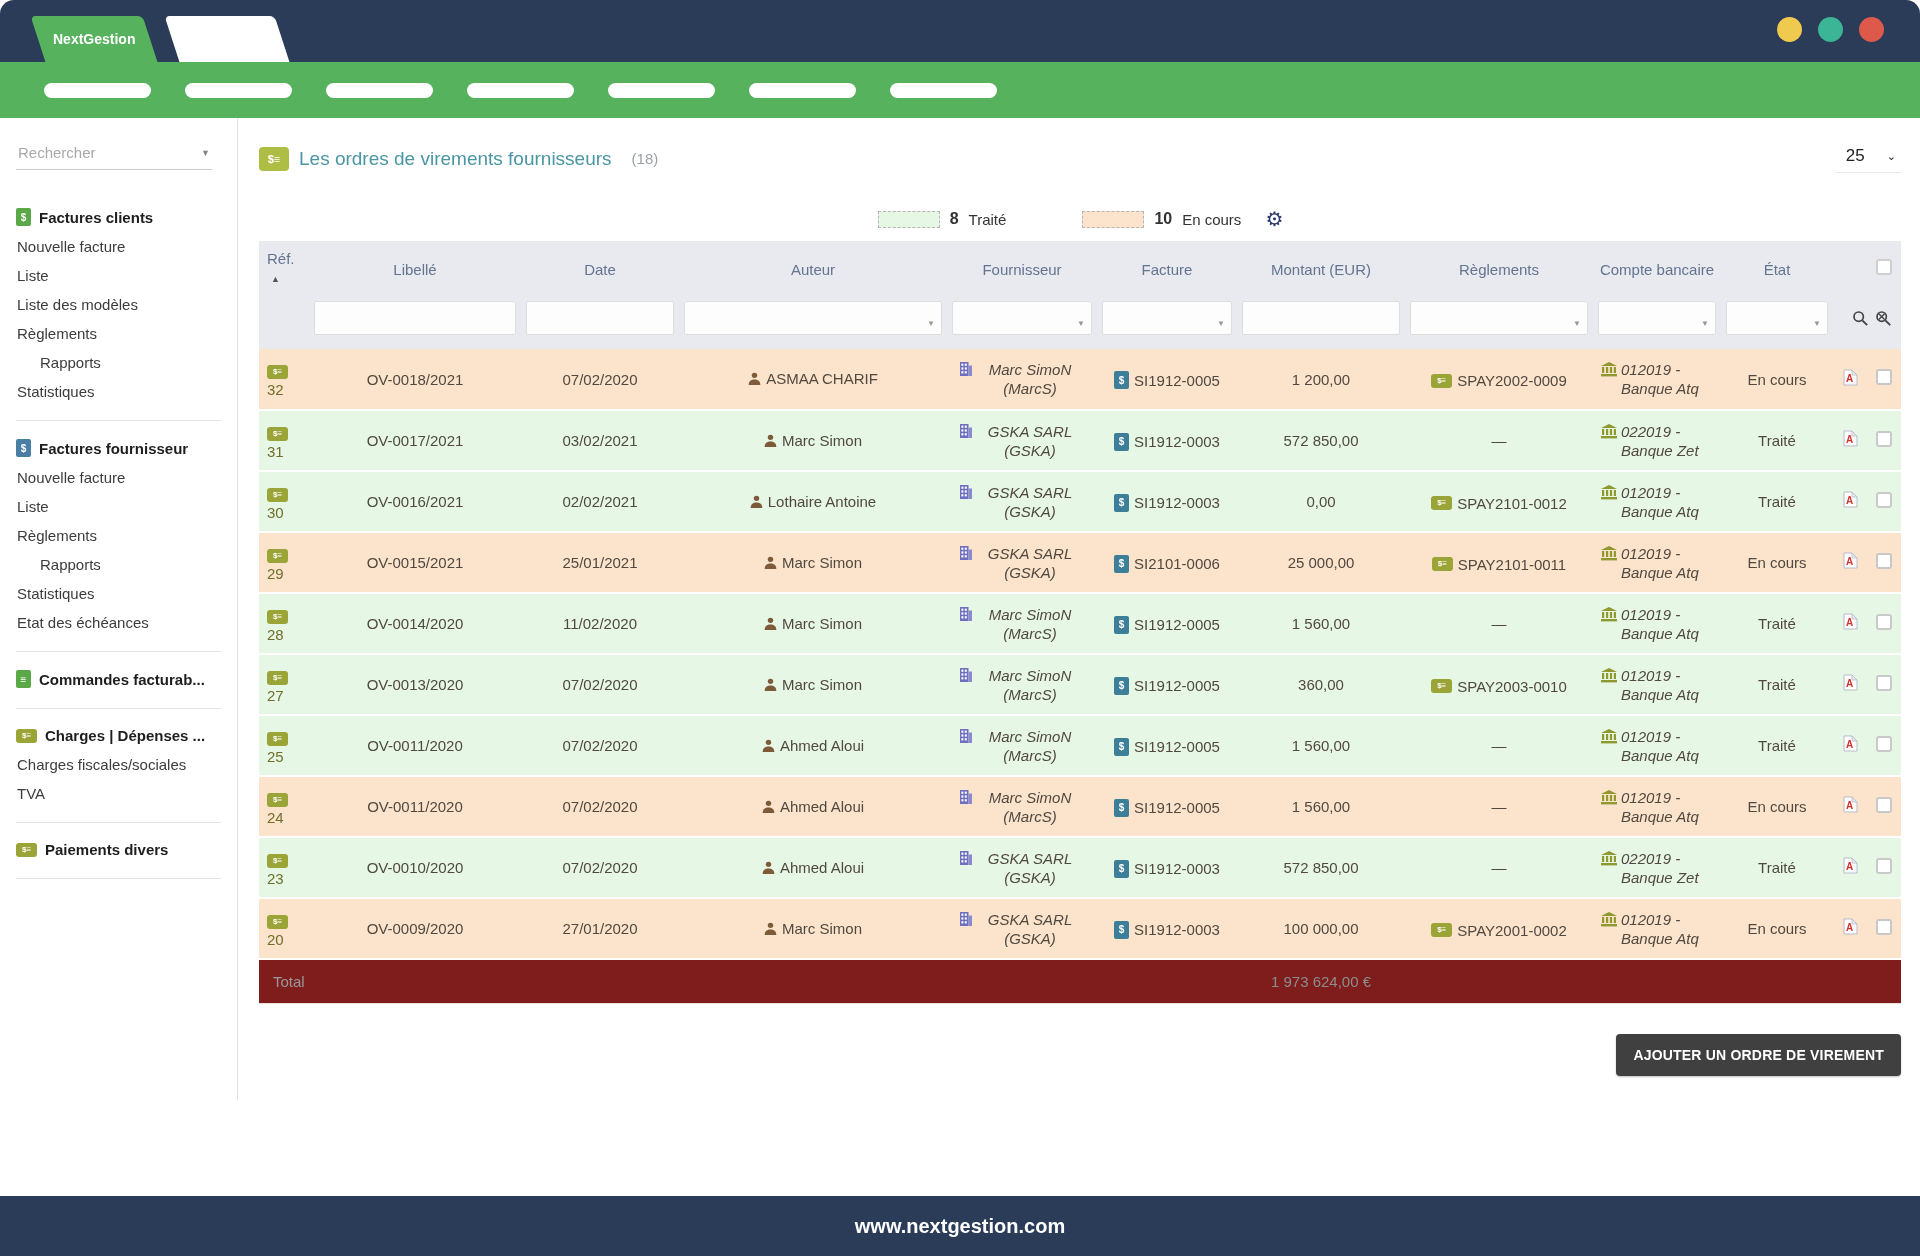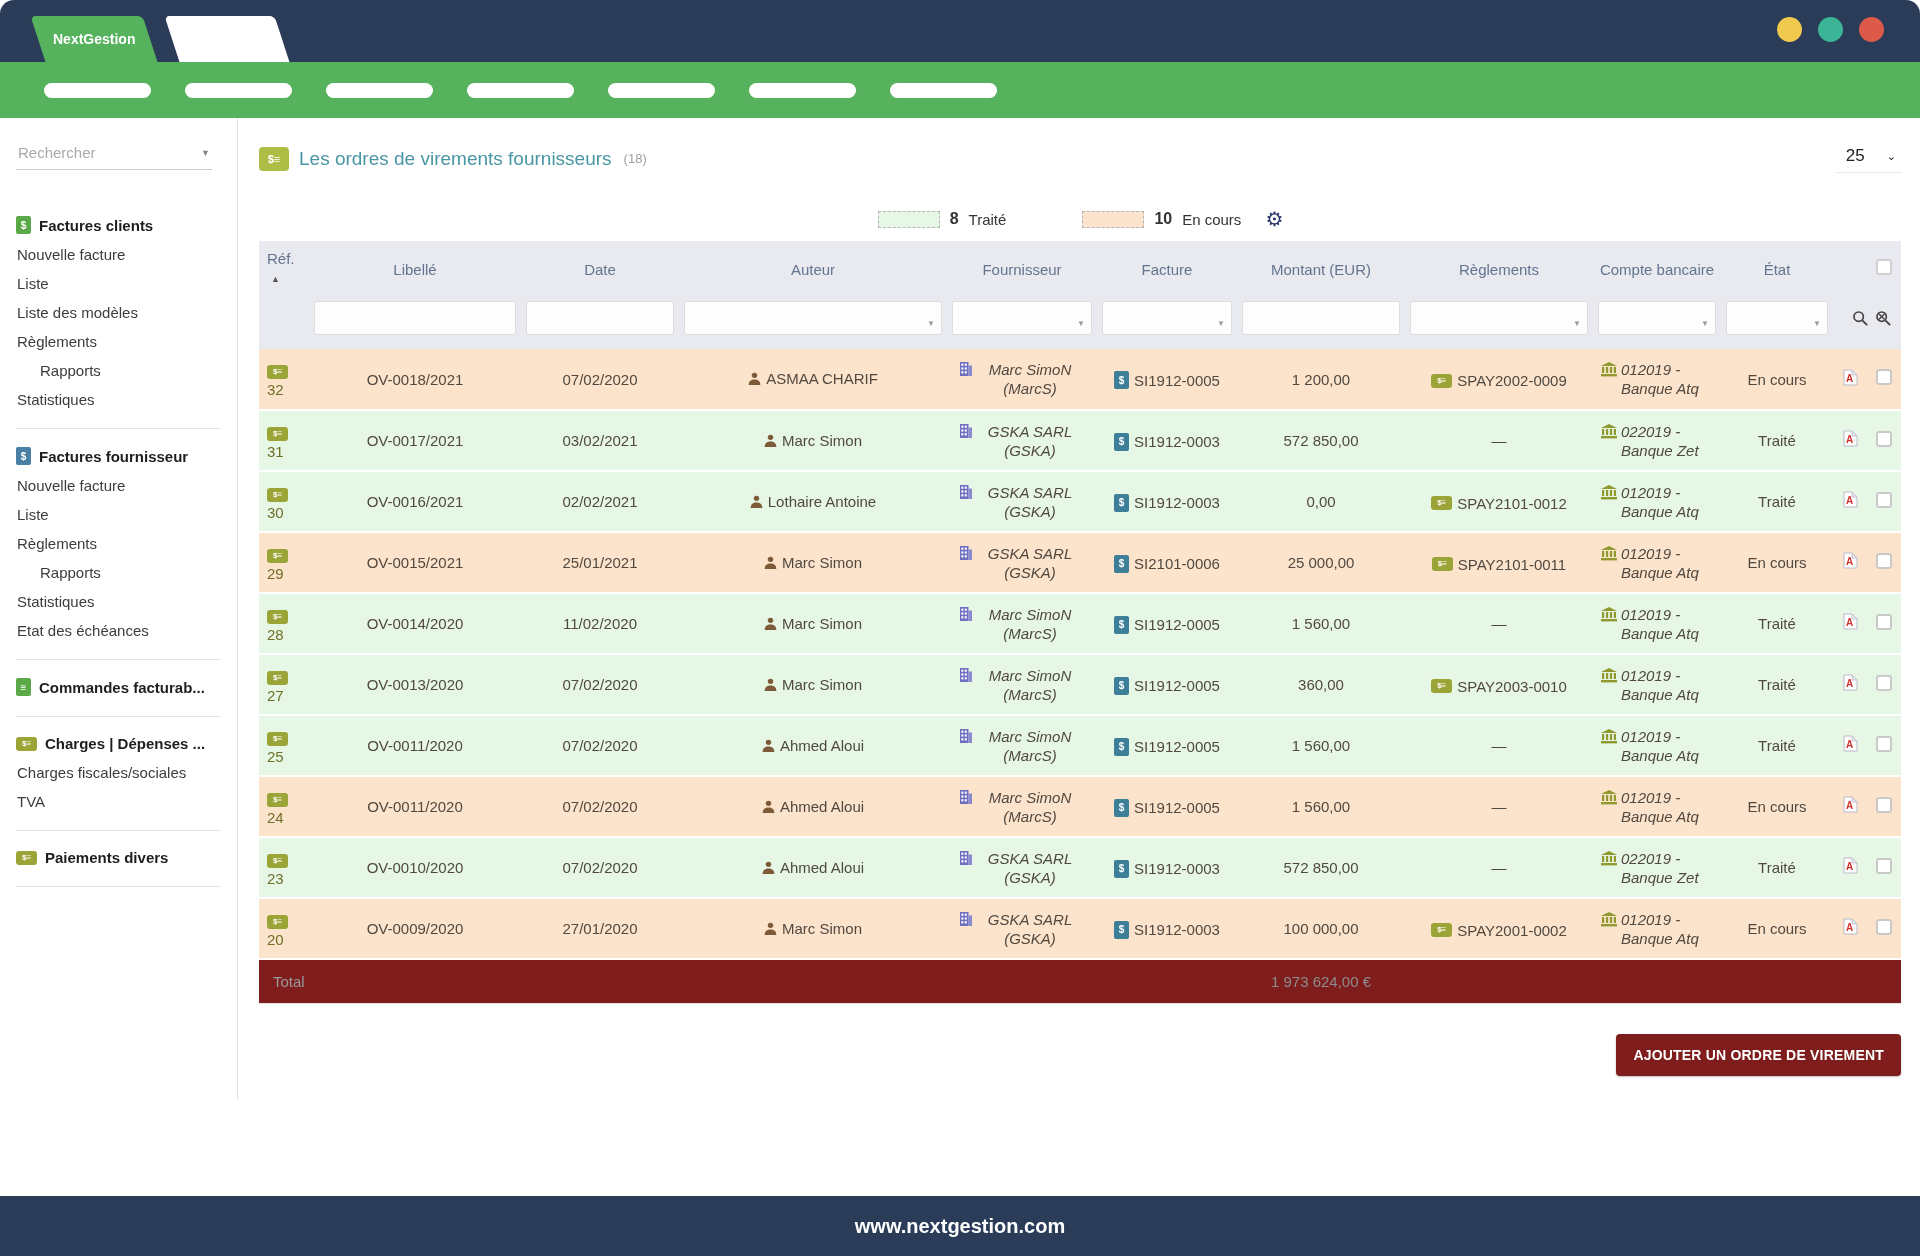--- a/index.html
+++ b/index.html
@@ -18,21 +18,21 @@
 
   
   .greennav { height:56px; background:#57b25e; flex:none; display:flex; align-items:center; padding-left:44px; gap:34px; }
   .pill { width:107px; height:15px; background:#fff; border-radius:8px; flex:none; }
 
   
   .layout { flex:1; display:flex; align-items:stretch; background:#fff; }
 
   
   .sidebar { width:238px; flex:none; padding:20px 10px 0 16px; border-right:1px solid #e2e2e2; height:982px; font-size:15px; color:#3c3c3c; }
-  .searchbox { position:relative; margin-bottom:34px; width:196px; }
+  .searchbox { position:relative; margin-bottom:26px; width:196px; }
   .searchbox input { width:100%; border:none; border-bottom:1px solid #ccc; padding:6px 18px 8px 2px; font-size:15px; color:#444; background:transparent; outline:none; font-family:"Liberation Sans", sans-serif; }
   .searchbox input::placeholder { color:#a9a9a9; }
   .searchbox .caret { position:absolute; right:2px; top:10px; font-size:9px; color:#888; }
   .sgroup { padding:6px 0 10px 0; }
   .sgroup + hr { margin:0; }
   .sidebar hr { border:none; border-top:1px solid #e4e4e4; margin:4px 0 6px 0; width:205px; }
   .sgroup-title { display:flex; align-items:center; gap:8px; font-weight:bold; color:#1e1e1e; padding:6px 0; }
   .sitem { padding:5px 0 5px 1px; line-height:19px; cursor:pointer; }
   .sitem.indent { padding-left:24px; }
   .doc-icon { width:15px; height:18px; border-radius:2px; color:#fff; font-size:10px; font-weight:bold; display:inline-flex; align-items:center; justify-content:center; flex:none; }
@@ -41,21 +41,21 @@
   .money-icon { width:21px; height:14px; background:#9aa437; border-radius:3px; color:#fff; font-size:8px; font-weight:bold; display:inline-flex; align-items:center; justify-content:center; letter-spacing:0; flex:none; line-height:1; }
   .redbox { border:5px solid #ea1b22; border-radius:12px; margin:6px 2px 0 -6px; padding:14px 6px 16px 12px; width:224px; }
   .redbox .sgroup-title { padding-top:0; }
 
   
   .content { flex:1; padding:26px 18px 0 21px; position:relative; }
   .content-head { display:flex; align-items:center; }
   .title-wrap { display:flex; align-items:center; gap:10px; }
   .title-icon { width:30px; height:24px; background:#aebd44; border-radius:4px; color:#fff; font-size:11px; font-weight:bold; display:inline-flex; align-items:center; justify-content:center; }
   .page-title { color:#4a96a4; font-size:19px; }
-  .page-count { color:#9aa2a8; font-size:13px; margin-left:2px; }
+  .page-count { color:#9aa2a8; font-size:15px; margin-left:10px; }
   .pagesize { margin-left:auto; display:flex; align-items:center; gap:22px; border-bottom:1px solid #e8e8e8; padding:2px 6px 6px 10px; color:#222; font-size:17px; cursor:pointer; }
   .pagesize .caret { font-size:11px; color:#222; }
 
   .legend { display:flex; align-items:center; justify-content:center; gap:10px; margin:36px 0 12px 0; font-size:15px; color:#333; }
   .swatch { width:62px; height:17px; border:1px dashed #b5b5b5; display:inline-block; }
   .swatch.treated { background:#e6f8e5; }
   .swatch.pending { background:#fce3cc; }
   .legend b { font-size:16px; }
   .legend .spacer { width:56px; }
   .gear { color:#2c3a6b; font-size:20px; margin-left:14px; cursor:pointer; line-height:1; }
@@ -84,21 +84,21 @@
   .wrapcell svg, .wrapcell .money-icon { margin-top:2px; }
   .cb { display:inline-block; width:16px; height:16px; border:2px solid #cfcfcf; border-radius:3px; background:#fff; cursor:pointer; }
   td .cb { border-color:#c9c9c9; }
   .pdfbtn { cursor:pointer; display:inline-block; }
 
   tfoot td { background:#7f1d1d; color:#999; font-size:15px; height:44px; border-top:2px solid #fff; border-bottom:1px solid #e7e2da; }
   tfoot td.tlabel { text-align:left; padding-left:14px; }
   tfoot td.tvalue { text-align:center; color:#8d8d8d; }
 
   .actions { width:1642px; display:flex; justify-content:flex-end; margin-top:30px; }
-  .add-btn { background:#7f1d1d; color:#fff; border:none; border-radius:4px; font-weight:bold; font-size:14px; padding:13px 17px; letter-spacing:.2px; cursor:pointer; box-shadow:0 1px 2px rgba(0,0,0,.25); font-family:"Liberation Sans", sans-serif; }
+  .add-btn { background:#404040; color:#fff; border:none; border-radius:4px; font-weight:bold; font-size:14px; padding:13px 17px; letter-spacing:.2px; cursor:pointer; box-shadow:0 1px 2px rgba(0,0,0,.25); font-family:"Liberation Sans", sans-serif; }
 
   
   .footer { height:60px; background:#2b3c59; flex:none; display:flex; align-items:center; justify-content:center; color:#fff; font-weight:bold; font-size:20px; }
 </style>
 </head>
 <body>
 
 <div class="window">
 
   <header class="topbar">

